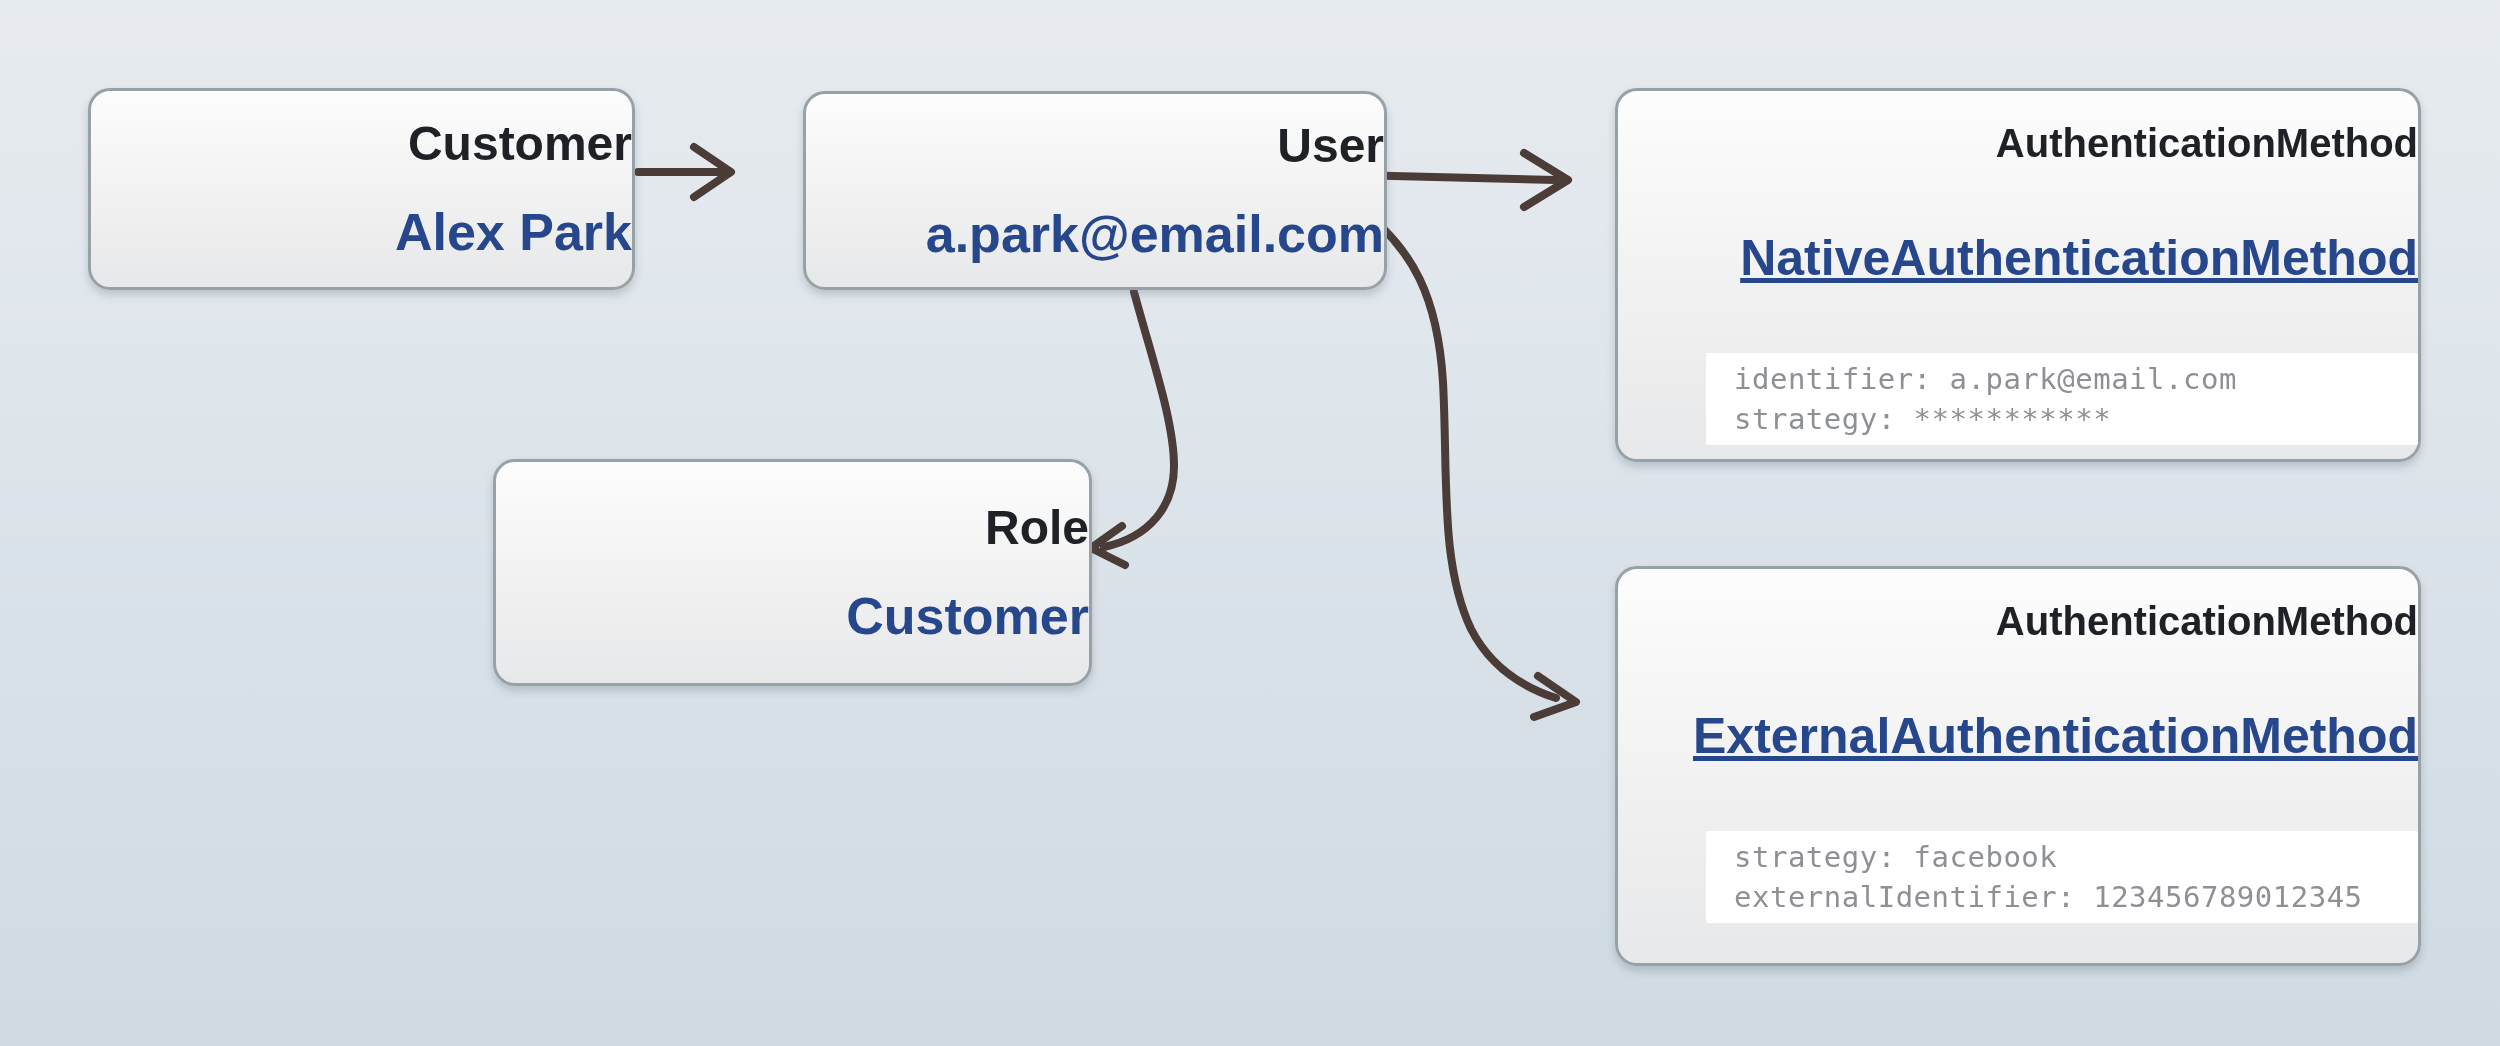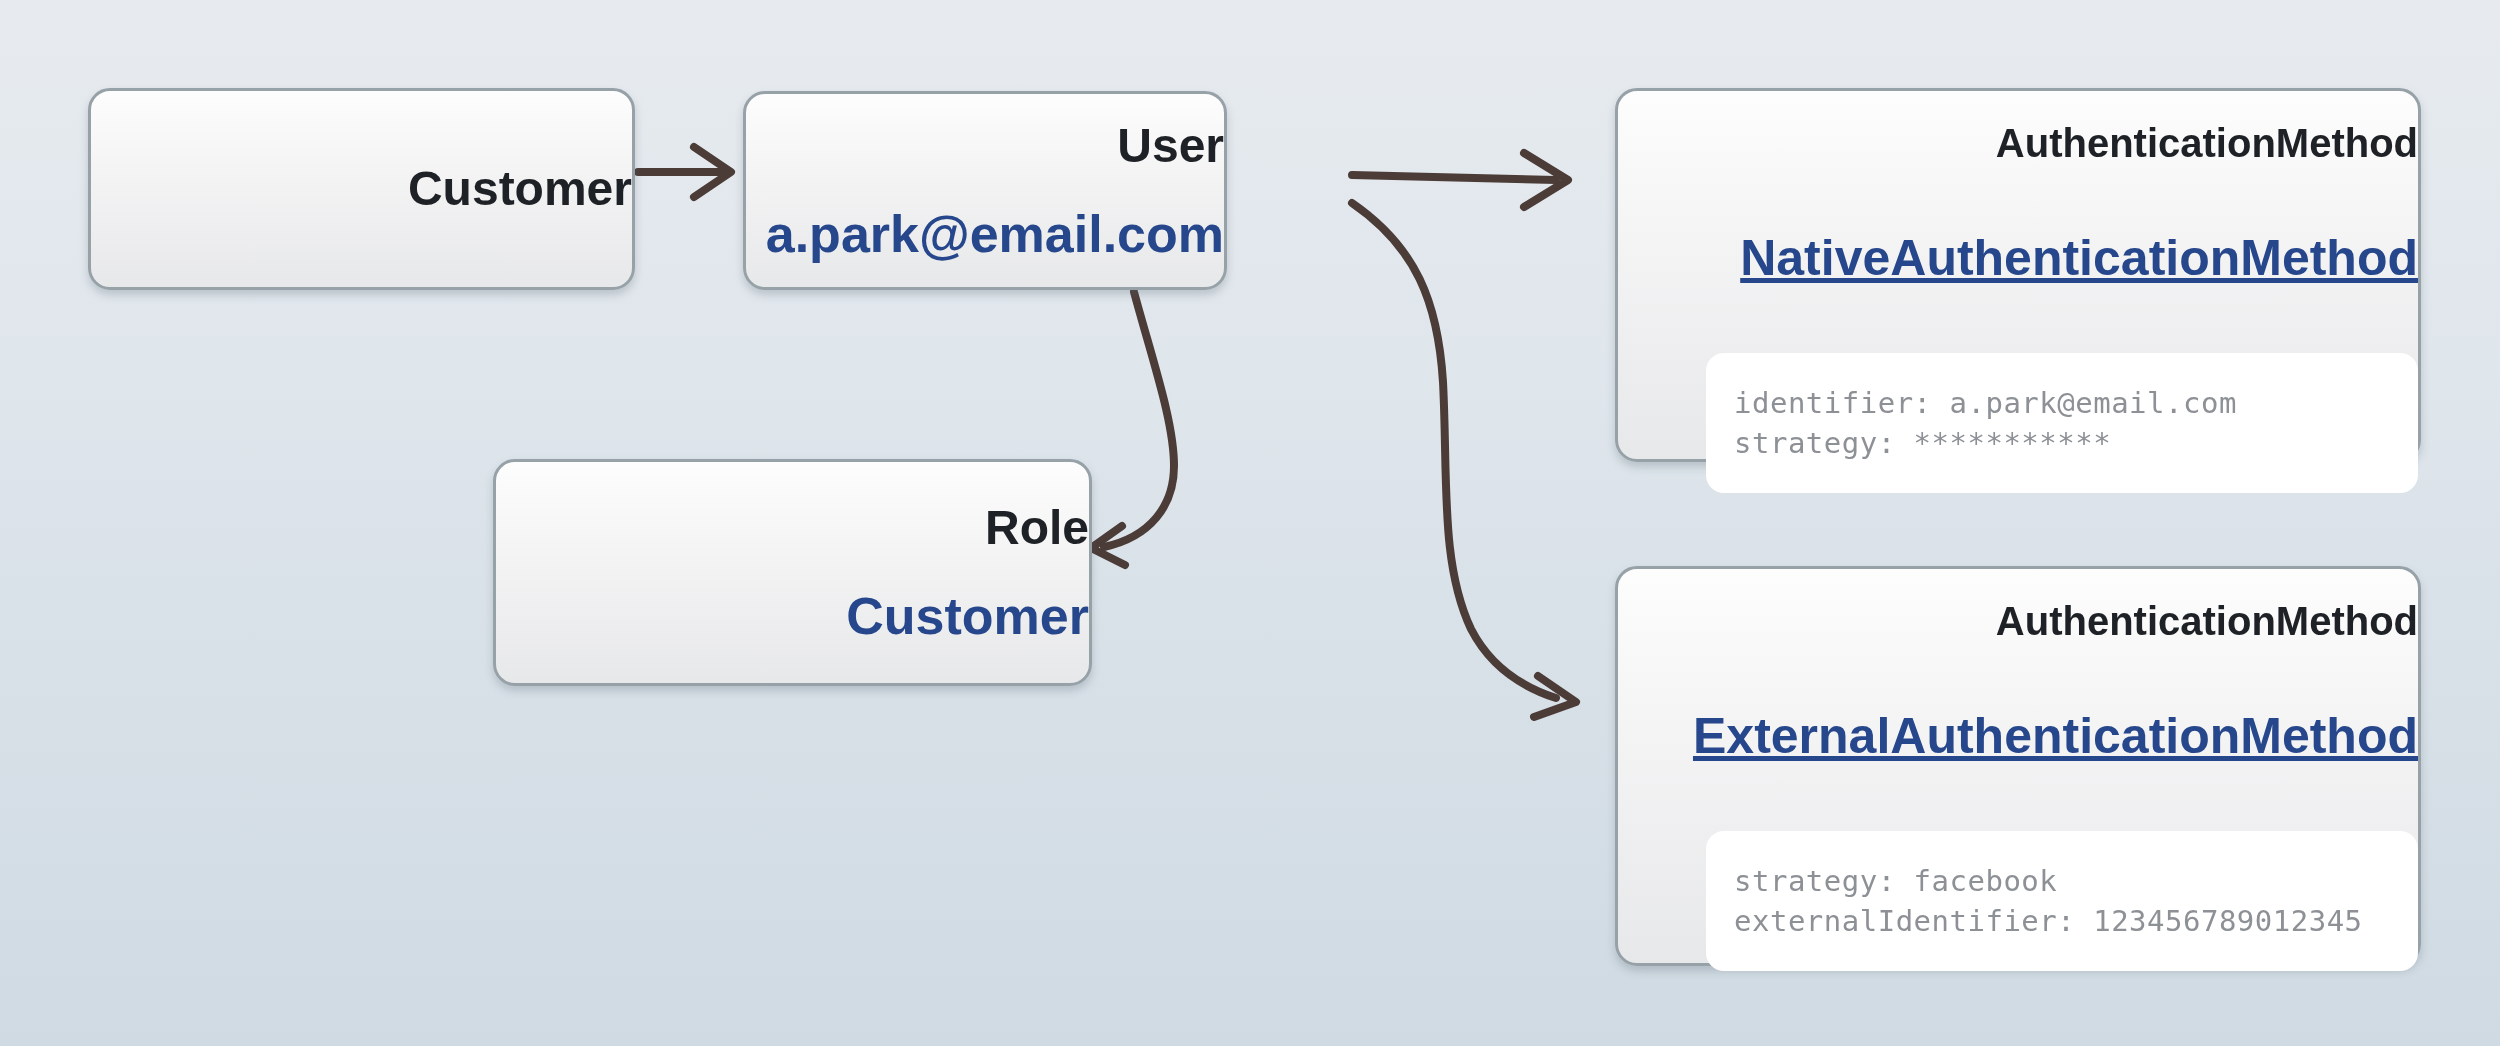--- a/index.html
+++ b/index.html
@@ -74,34 +74,34 @@
     font-size: 50px;
     line-height: 62px;
     margin-top: 30px;
     text-decoration: underline;
   }
   .node.auth .panel {
     margin-top: 36px;
     width: calc(100% - 88px);
     box-sizing: border-box;
     background: #ffffff;
-    border-radius: 18px;
-    padding: 30px 28px;
+    border-radius: 2px;
+    padding: 6px 28px;
   }
   .panel .line {
     font-family: "DejaVu Sans Mono", "Liberation Mono", monospace;
     font-size: 29px;
     line-height: 40px;
     color: #8d9196;
     white-space: nowrap;
     letter-spacing: 0.5px;
   }
   
   .n-customer { left: 67px;  top: 88px;  width: 547px; height: 202px; }
-  .n-user     { left: 722px; top: 91px;  width: 484px; height: 199px; }
+  .n-user     { left: 782px; top: 91px;  width: 584px; height: 199px; }
   .n-native   { left: 1594px; top: 88px;  width: 806px; height: 374px; }
   .n-role     { left: 472px; top: 459px; width: 599px; height: 227px; }
   .n-external { left: 1594px; top: 566px; width: 806px; height: 400px; }
 </style>
 </head>
 <body>
 
 <div class="canvas">
 
   <svg class="edges" viewBox="0 0 2500 1046">
@@ -118,20 +118,21 @@
       <path d="M 1122 526 L 1091 548 L 1125 565"></path>
     </g>
     <g>
       <path d="M 1352 203 C 1416 247 1438 302 1443 382 C 1448 478 1440 563 1471 629 C 1490 666 1522 687 1556 698"></path>
       <path d="M 1538 676 L 1576 702 L 1534 717"></path>
     </g>
   </svg>
 
   <div class="node simple n-customer">
     <div class="title">Customer</div>
+    <div class="value">Alex Park</div>
   </div>
 
   <div class="node simple n-user">
     <div class="title">User</div>
     <div class="value">a.park@email.com</div>
   </div>
 
   <div class="node simple n-role">
     <div class="title">Role</div>
     <div class="value">Customer</div>

